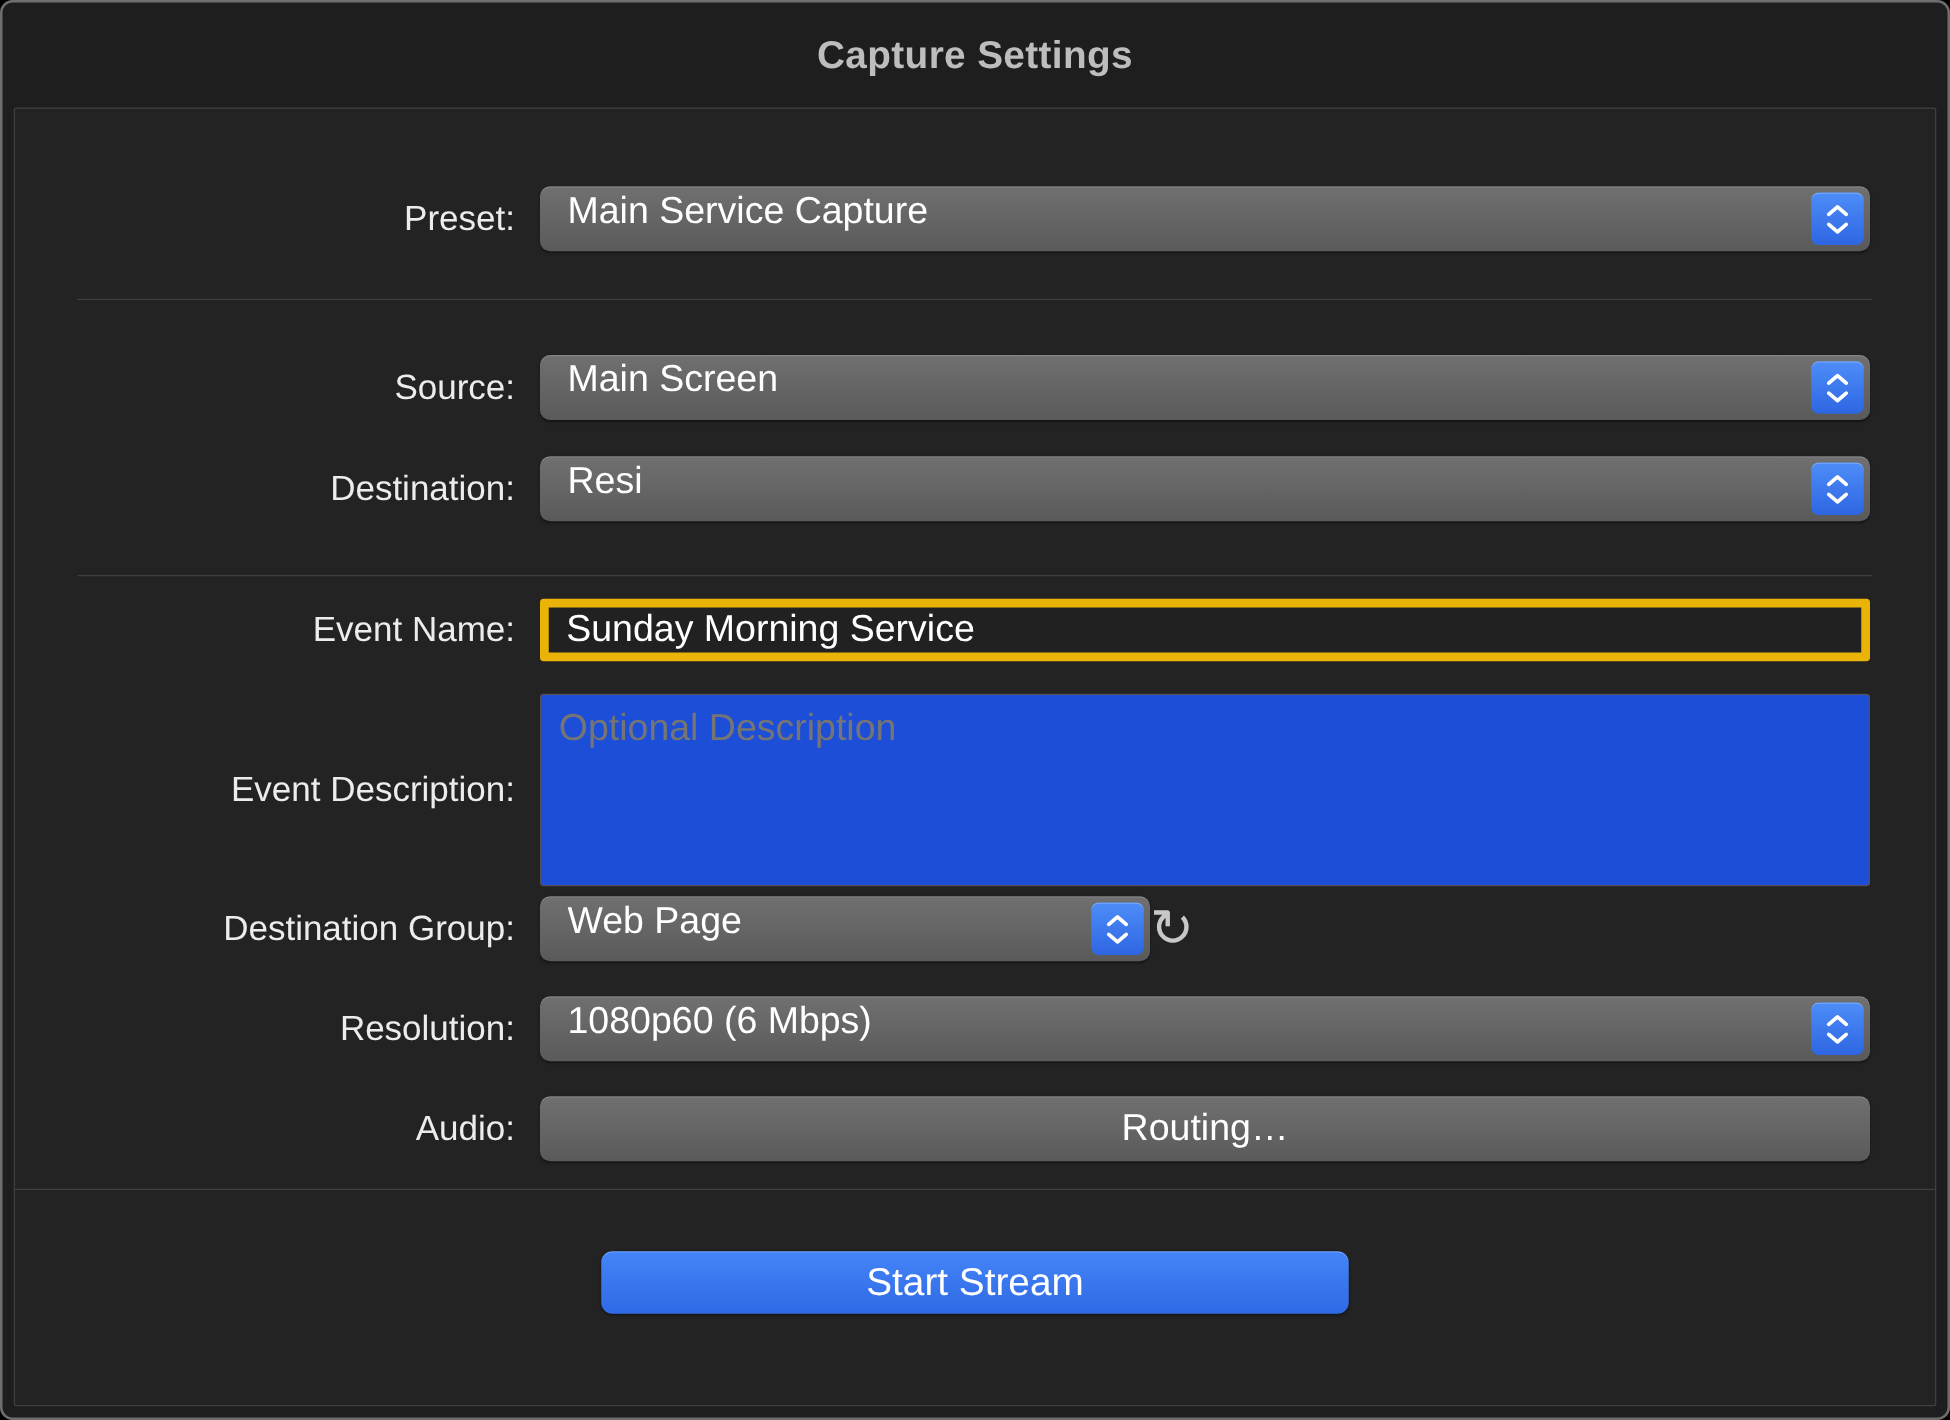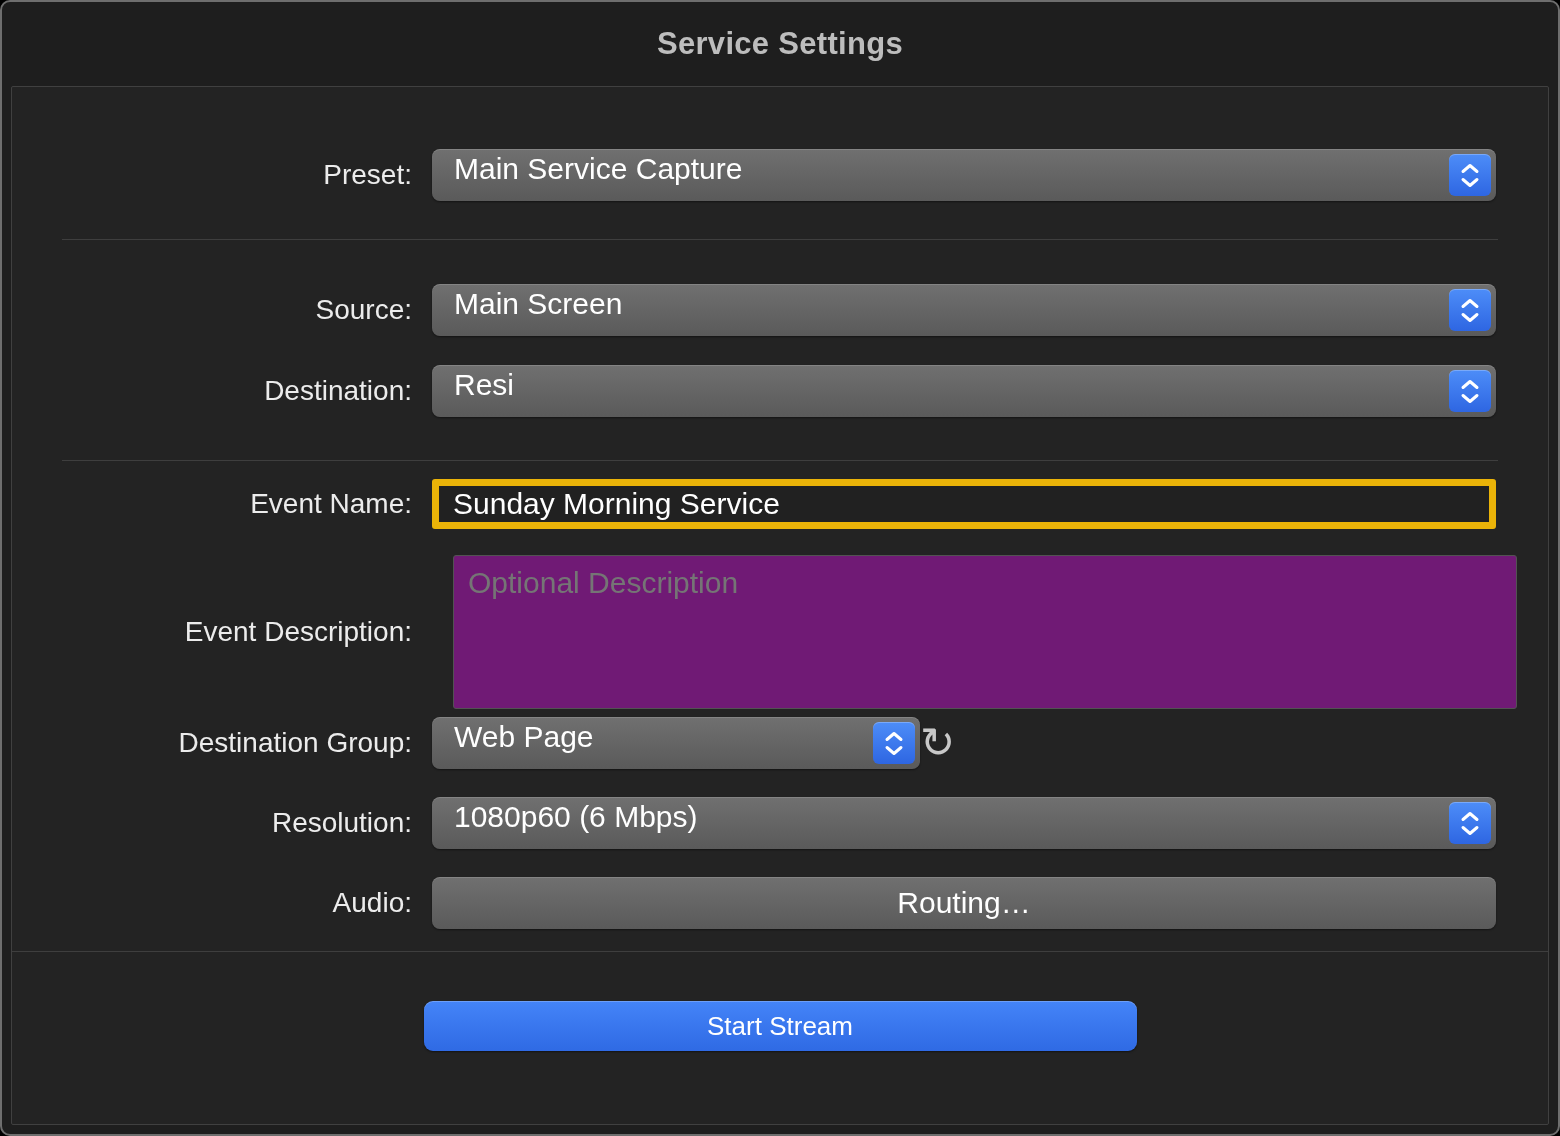--- a/index.html
+++ b/index.html
@@ -106,30 +106,29 @@
     color: #ffffff;
     font-size: 30px;
     font-family: "Liberation Sans", sans-serif;
     padding: 0 14px;
     outline: none;
   }
   .text-area {
     width: 100%;
     box-sizing: border-box;
     height: 154px;
-    background: #701a75;
+    background: #1d4ed8;
     border: 1px solid #525252;
     border-radius: 3px;
     color: #ffffff;
     font-size: 30px;
     font-family: "Liberation Sans", sans-serif;
     padding: 10px 14px;
     resize: none;
     outline: none;
-    margin-left: 21px;
   }
   .text-area::placeholder {
     color: #757575;
     opacity: 1;
   }
 
   
   .gray-button {
     height: 52px;
     width: 100%;
@@ -187,40 +186,40 @@
   .m-res    { margin-top: 28px; }
   .m-audio  { margin-top: 28px; }
 
   
   .footer {
     margin-top: 49px;
     display: flex;
     justify-content: center;
   }
   .start-button {
-    width: 713px;
+    width: 598px;
     height: 50px;
     border: none;
     border-radius: 9px;
     background: linear-gradient(180deg, #4484f8, #2f6ae4);
     color: #ffffff;
-    font-size: 26px;
+    font-size: 31px;
     font-weight: 400;
     font-family: "Liberation Sans", sans-serif;
     box-shadow: inset 0 1px 0 rgba(255,255,255,0.22), 0 1px 2px rgba(0,0,0,0.5);
     cursor: default;
   }
 </style>
 </head>
 <body>
 
 <div class="window">
 
   <div class="titlebar">
-    <div class="title">Service Settings</div>
+    <div class="title">Capture Settings</div>
   </div>
 
   <div class="panel">
 
     <div class="row">
       <div class="label">Preset:</div>
       <div class="popup">
         <span class="popup-value">Main Service Capture</span>
         <span class="stepper">
           <svg width="20" height="11" viewBox="0 0 20 11">

